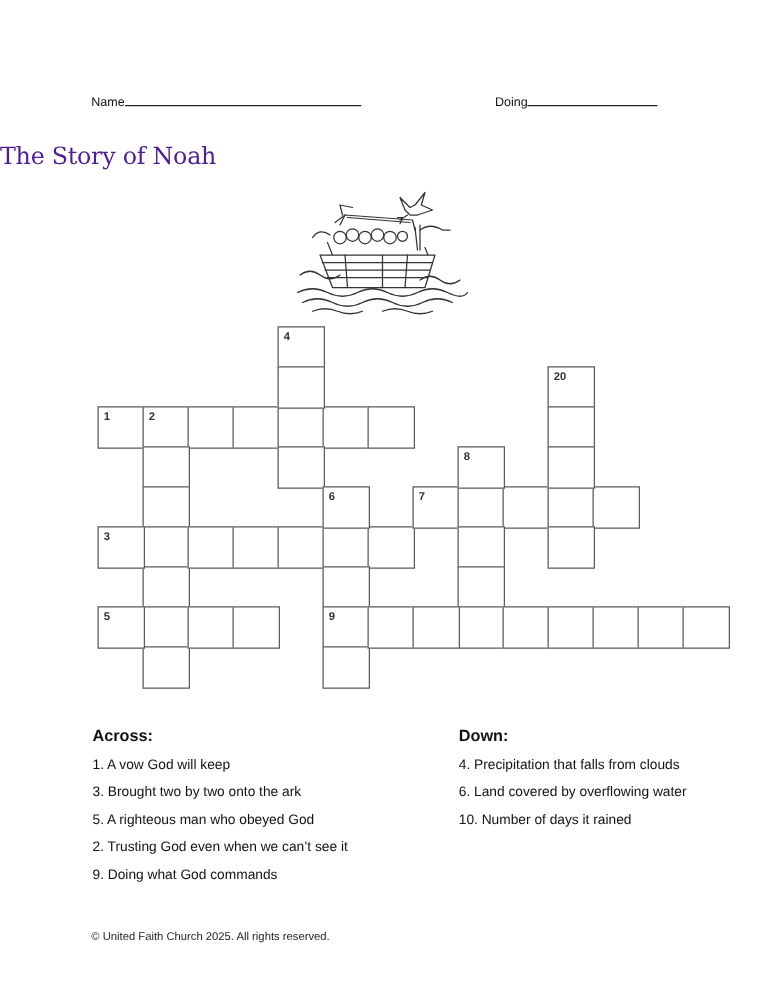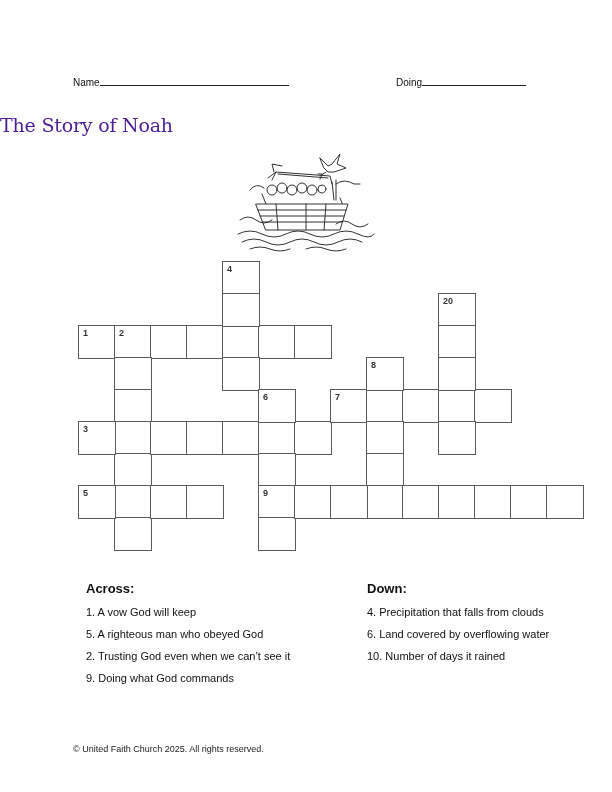--- a/index.html
+++ b/index.html
@@ -24,21 +24,21 @@
     #grid { left: 0; top: 0; width: 612px; height: 792px; pointer-events: none; }
     .cell {
       position: absolute; width: 36px; height: 32px; box-sizing: border-box;
       border: 1.5px solid #5a5a5a; background: #fff; pointer-events: auto;
     }
     .cell-num {
       position: absolute; left: 4px; top: 3px; font-size: 9px; font-weight: bold;
       color: #333; line-height: 1;
     }
     .clue-col { top: 580px; width: 250px; }
-    #across { left: 74px; margin-left: 12px; }
+    #across { left: 74px; }
     #down { left: 367px; }
     .clue-heading { font-size: 13px; font-weight: bold; margin: 0 0 4px 0; line-height: 17px; }
     .clue { font-size: 11px; line-height: 22px; white-space: nowrap; }
     #footer { left: 73px; top: 744px; font-size: 9px; color: #222; }
   </style>
 </head>
 <body>
 
 <div id="name-field" class="abs">
   <span class="field-label">Name</span><span class="underline"></span>
@@ -155,20 +155,21 @@
       <span class="cell-num">20</span>
     </div>
     <div class="cell" style="left: 438px; top: 325px; width: 37.5px; height: 33.5px; border-color: rgb(90, 90, 90);"></div>
     <div class="cell" style="left: 438px; top: 357px; width: 37.5px; height: 33.5px; border-color: rgb(90, 90, 90);"></div>
     <div class="cell" style="left: 438px; top: 421px; width: 37.5px; height: 33.5px; border-color: rgb(90, 90, 90);"></div>
   </div>
 
 <div id="across" class="abs clue-col">
   <div class="clue-heading">Across:</div>
   <div class="clue">1. A vow God will keep</div>
+  <div class="clue">3. Brought two by two onto the ark</div>
   <div class="clue">5. A righteous man who obeyed God</div>
   <div class="clue">2. Trusting God even when we can’t see it</div>
   <div class="clue">9. Doing what God commands</div>
 </div>
 <div id="down" class="abs clue-col">
   <div class="clue-heading">Down:</div>
   <div class="clue">4. Precipitation that falls from clouds</div>
   <div class="clue">6. Land covered by overflowing water</div>
   <div class="clue">10. Number of days it rained</div>
 </div>

